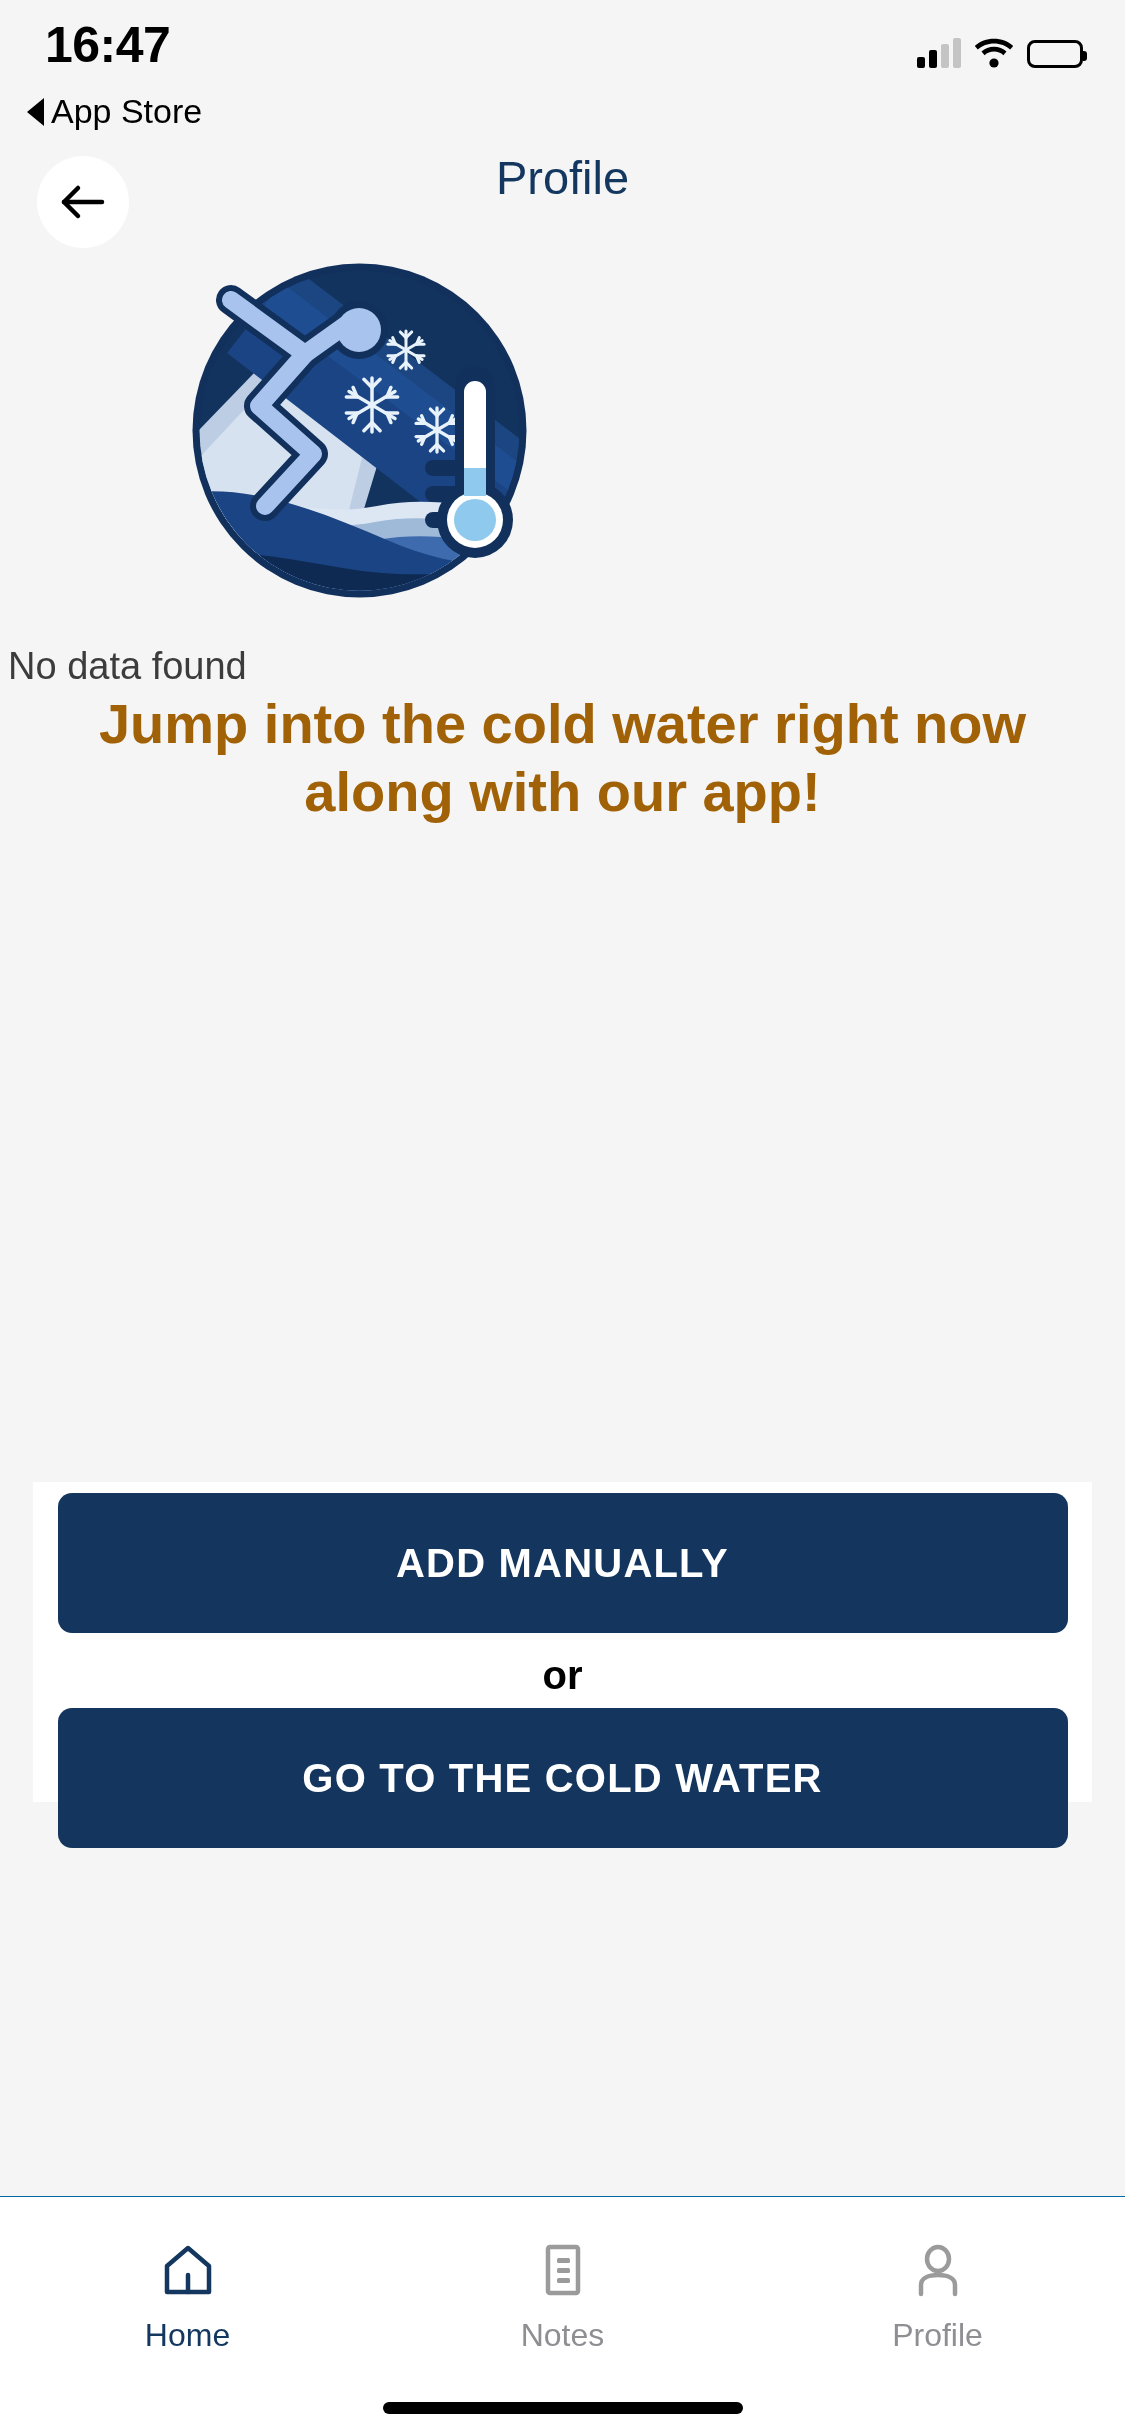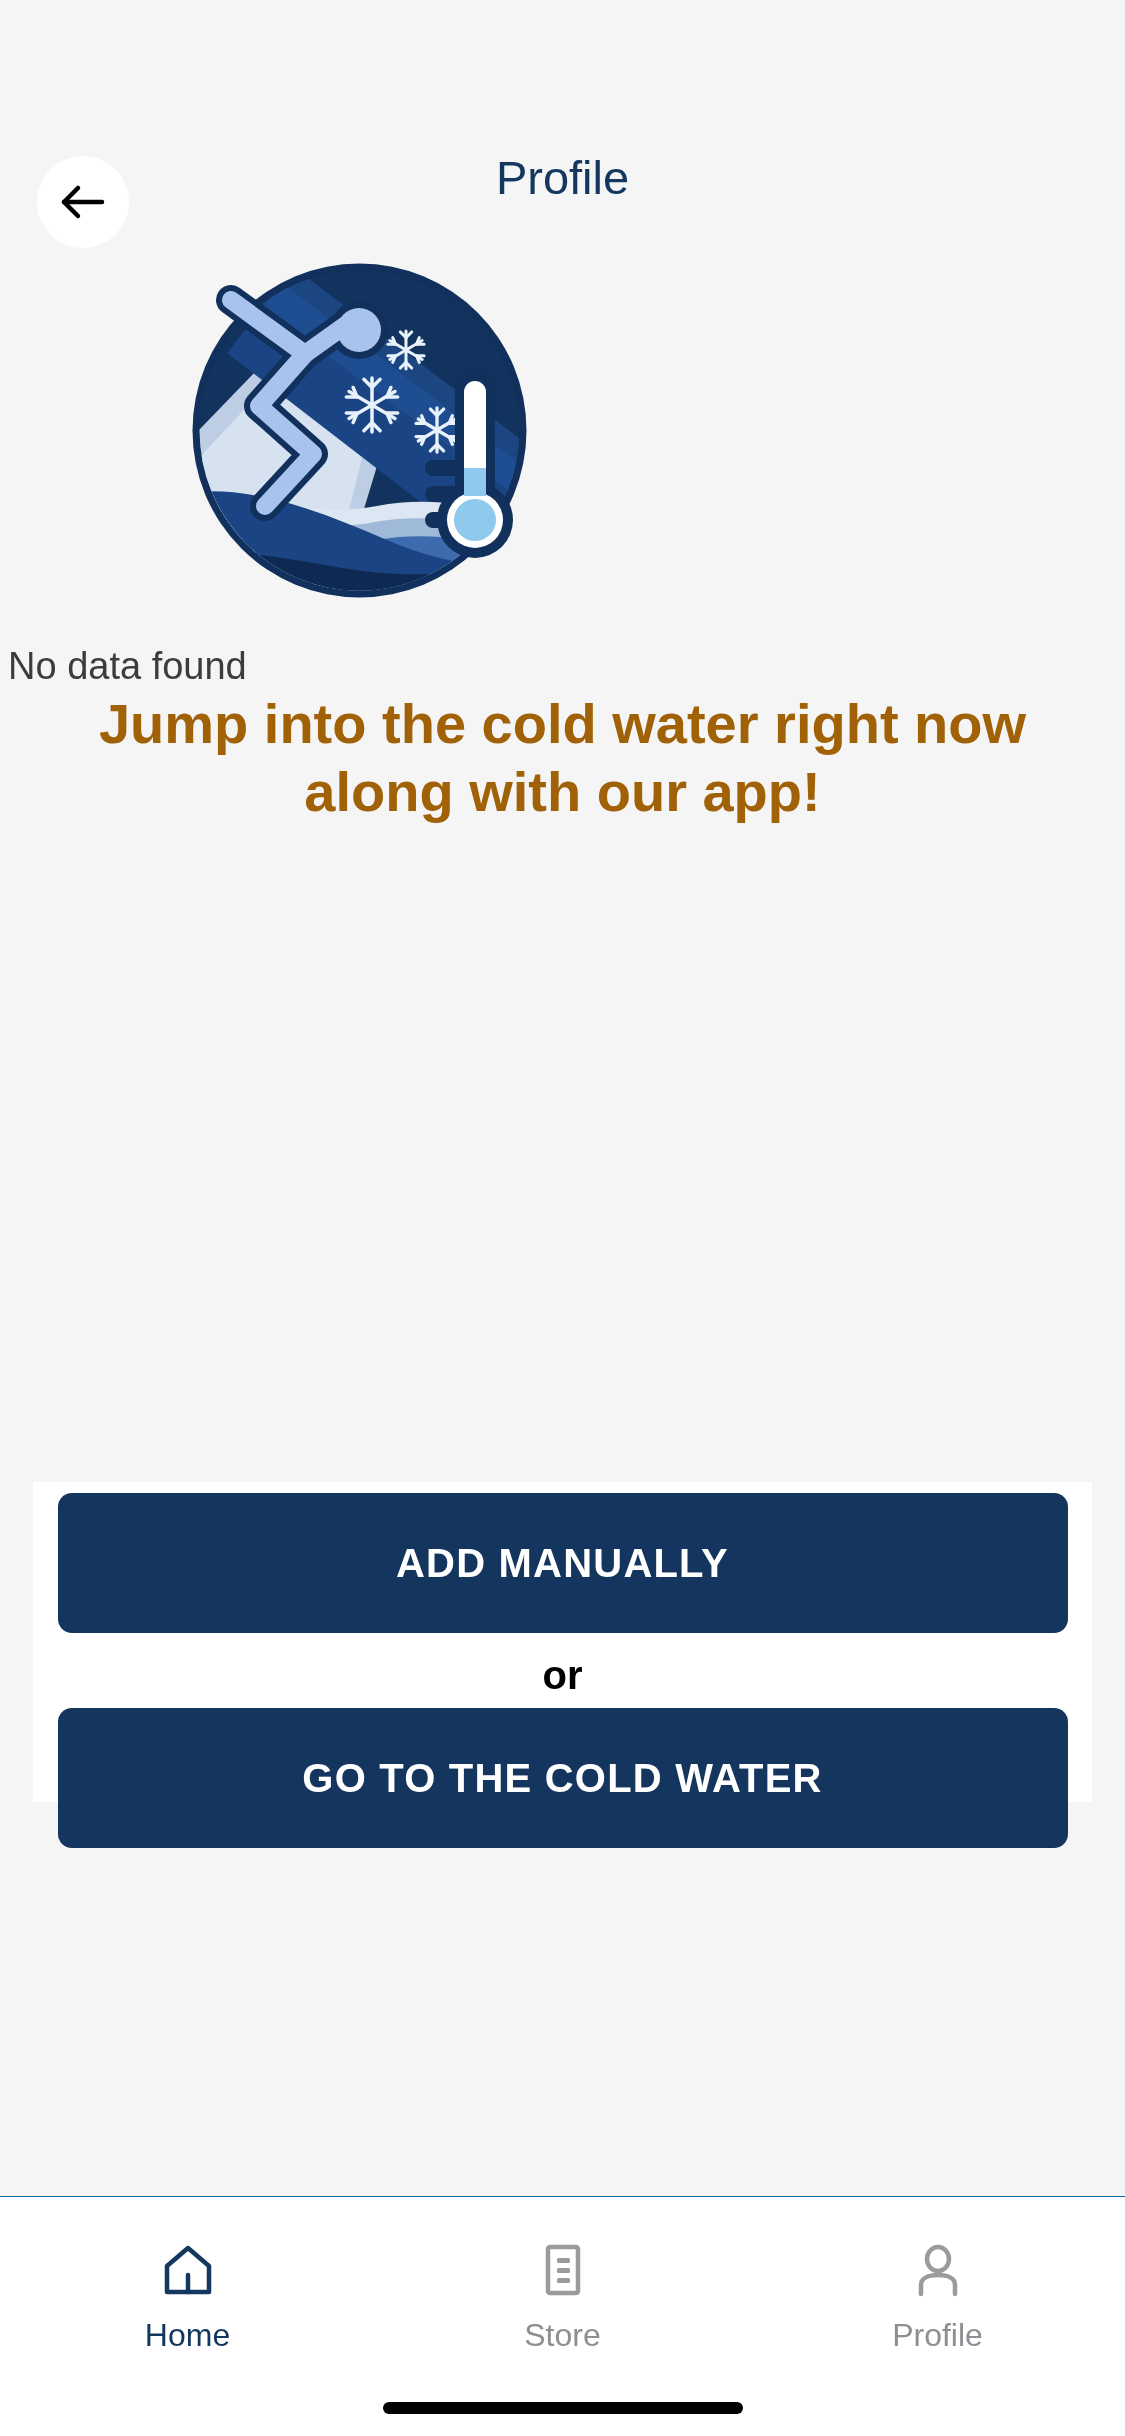--- a/index.html
+++ b/index.html
@@ -133,20 +133,47 @@
     position:absolute; left:50%; transform:translateX(-1px,0);
     margin-left:-180px; bottom:22px;
     width:360px; height:12px; border-radius:6px; background:#000;
   }
 </style>
 </head>
 <body>
 
 <div id="screen">
 
+  <div id="status-bar">
+    <div id="status-time">16:47</div>
+
+    <div id="back-to-app">
+      <span class="tri"></span>
+      <span>App Store</span>
+    </div>
+
+    <div id="status-icons">
+      <span class="sig-bars">
+        <i class="b1"></i>
+          <i class="b2"></i>
+          <i class="b3"></i>
+          <i class="b4"></i>
+      </span>
+      <span class="wifi">
+        <svg width="38" height="30" viewBox="0 0 38 30">
+          <path d="M19 6.5c6.2 0 11.9 2.3 16.2 6.1l3.1-3.6C33.3 4.4 26.5 1.7 19 1.7S4.7 4.4-0.3 9l3.1 3.6C7.1 8.8 12.8 6.5 19 6.5z" fill="#000" transform="translate(0,-1)"></path>
+          <path d="M19 14.6c3.6 0 6.9 1.4 9.4 3.6l3.1-3.6C28.2 11.5 23.8 9.8 19 9.8s-9.2 1.7-12.5 4.8l3.1 3.6c2.5-2.2 5.8-3.6 9.4-3.6z" fill="#000" transform="translate(0,-1)"></path>
+          <circle cx="19" cy="25" r="4.6" fill="#000"></circle>
+        </svg>
+      </span>
+      <span class="batt">
+        <span class="fill"></span>
+      </span>
+    </div>
+  </div>
 
   <div id="page-title">Profile</div>
 
   <div id="back-button">
     <svg width="46" height="40" viewBox="0 0 46 40">
       <path d="M4 20 H42" stroke="#000" stroke-width="4.5" stroke-linecap="round" fill="none"></path>
       <path d="M18 6 L4 20 L18 34" stroke="#000" stroke-width="4.5" stroke-linecap="round" stroke-linejoin="round" fill="none"></path>
     </svg>
   </div>
 
@@ -296,21 +323,21 @@
 
     <div class="tab inactive">
       <span class="tab-ico">
         <svg width="56" height="56" viewBox="0 0 56 56">
           <rect x="13" y="5" width="30" height="46" rx="2" fill="none" stroke="#9B9B9B" stroke-width="4.5"></rect>
           <rect x="22" y="16" width="13" height="5" rx="1.5" fill="#9B9B9B"></rect>
           <rect x="22" y="26" width="13" height="5" rx="1.5" fill="#9B9B9B"></rect>
           <rect x="22" y="36" width="13" height="5" rx="1.5" fill="#9B9B9B"></rect>
         </svg>
       </span>
-      <span class="tab-label">Store</span>
+      <span class="tab-label">Notes</span>
     </div>
 
     <div class="tab inactive">
       <span class="tab-ico">
         <svg width="56" height="56" viewBox="0 0 56 56">
           <ellipse cx="28" cy="17" rx="11" ry="12" fill="none" stroke="#9B9B9B" stroke-width="4.5"></ellipse>
           <path d="M11 52 L11 43 C11 36 18.5 33 28 33 C37.5 33 45 36 45 43 L45 52" fill="none" stroke="#9B9B9B" stroke-width="4.5" stroke-linecap="round"></path>
         </svg>
       </span>
       <span class="tab-label">Profile</span>

